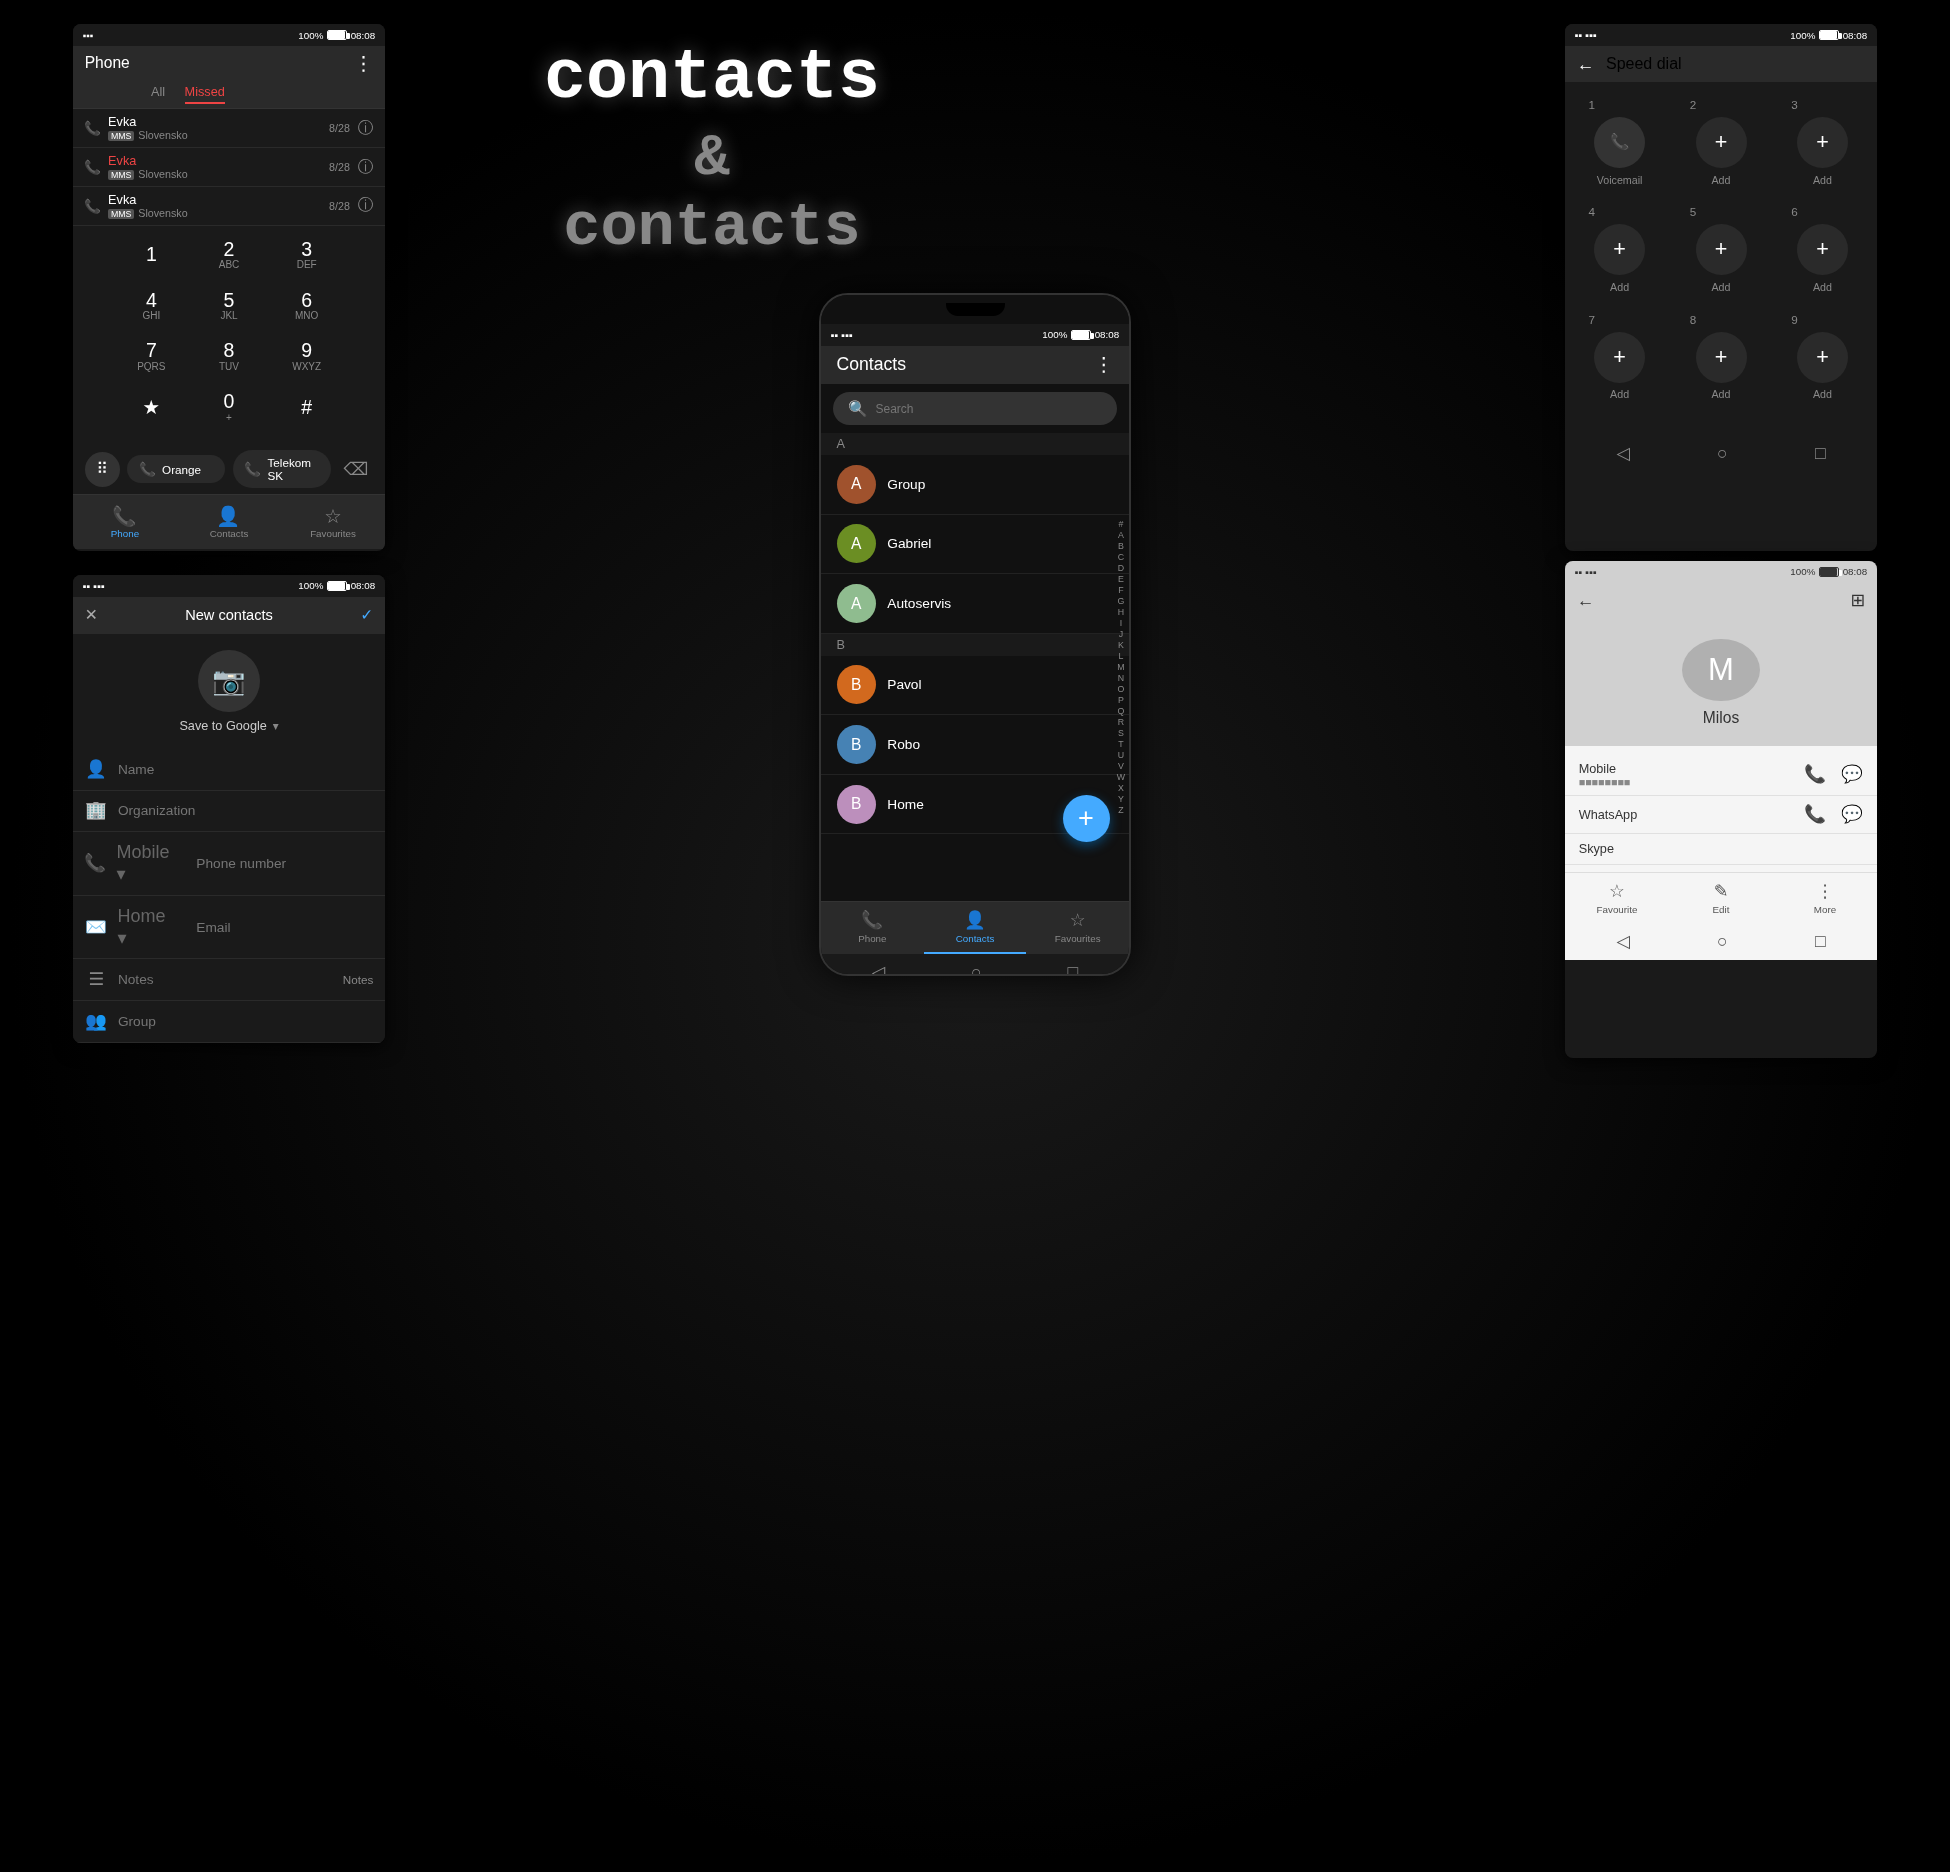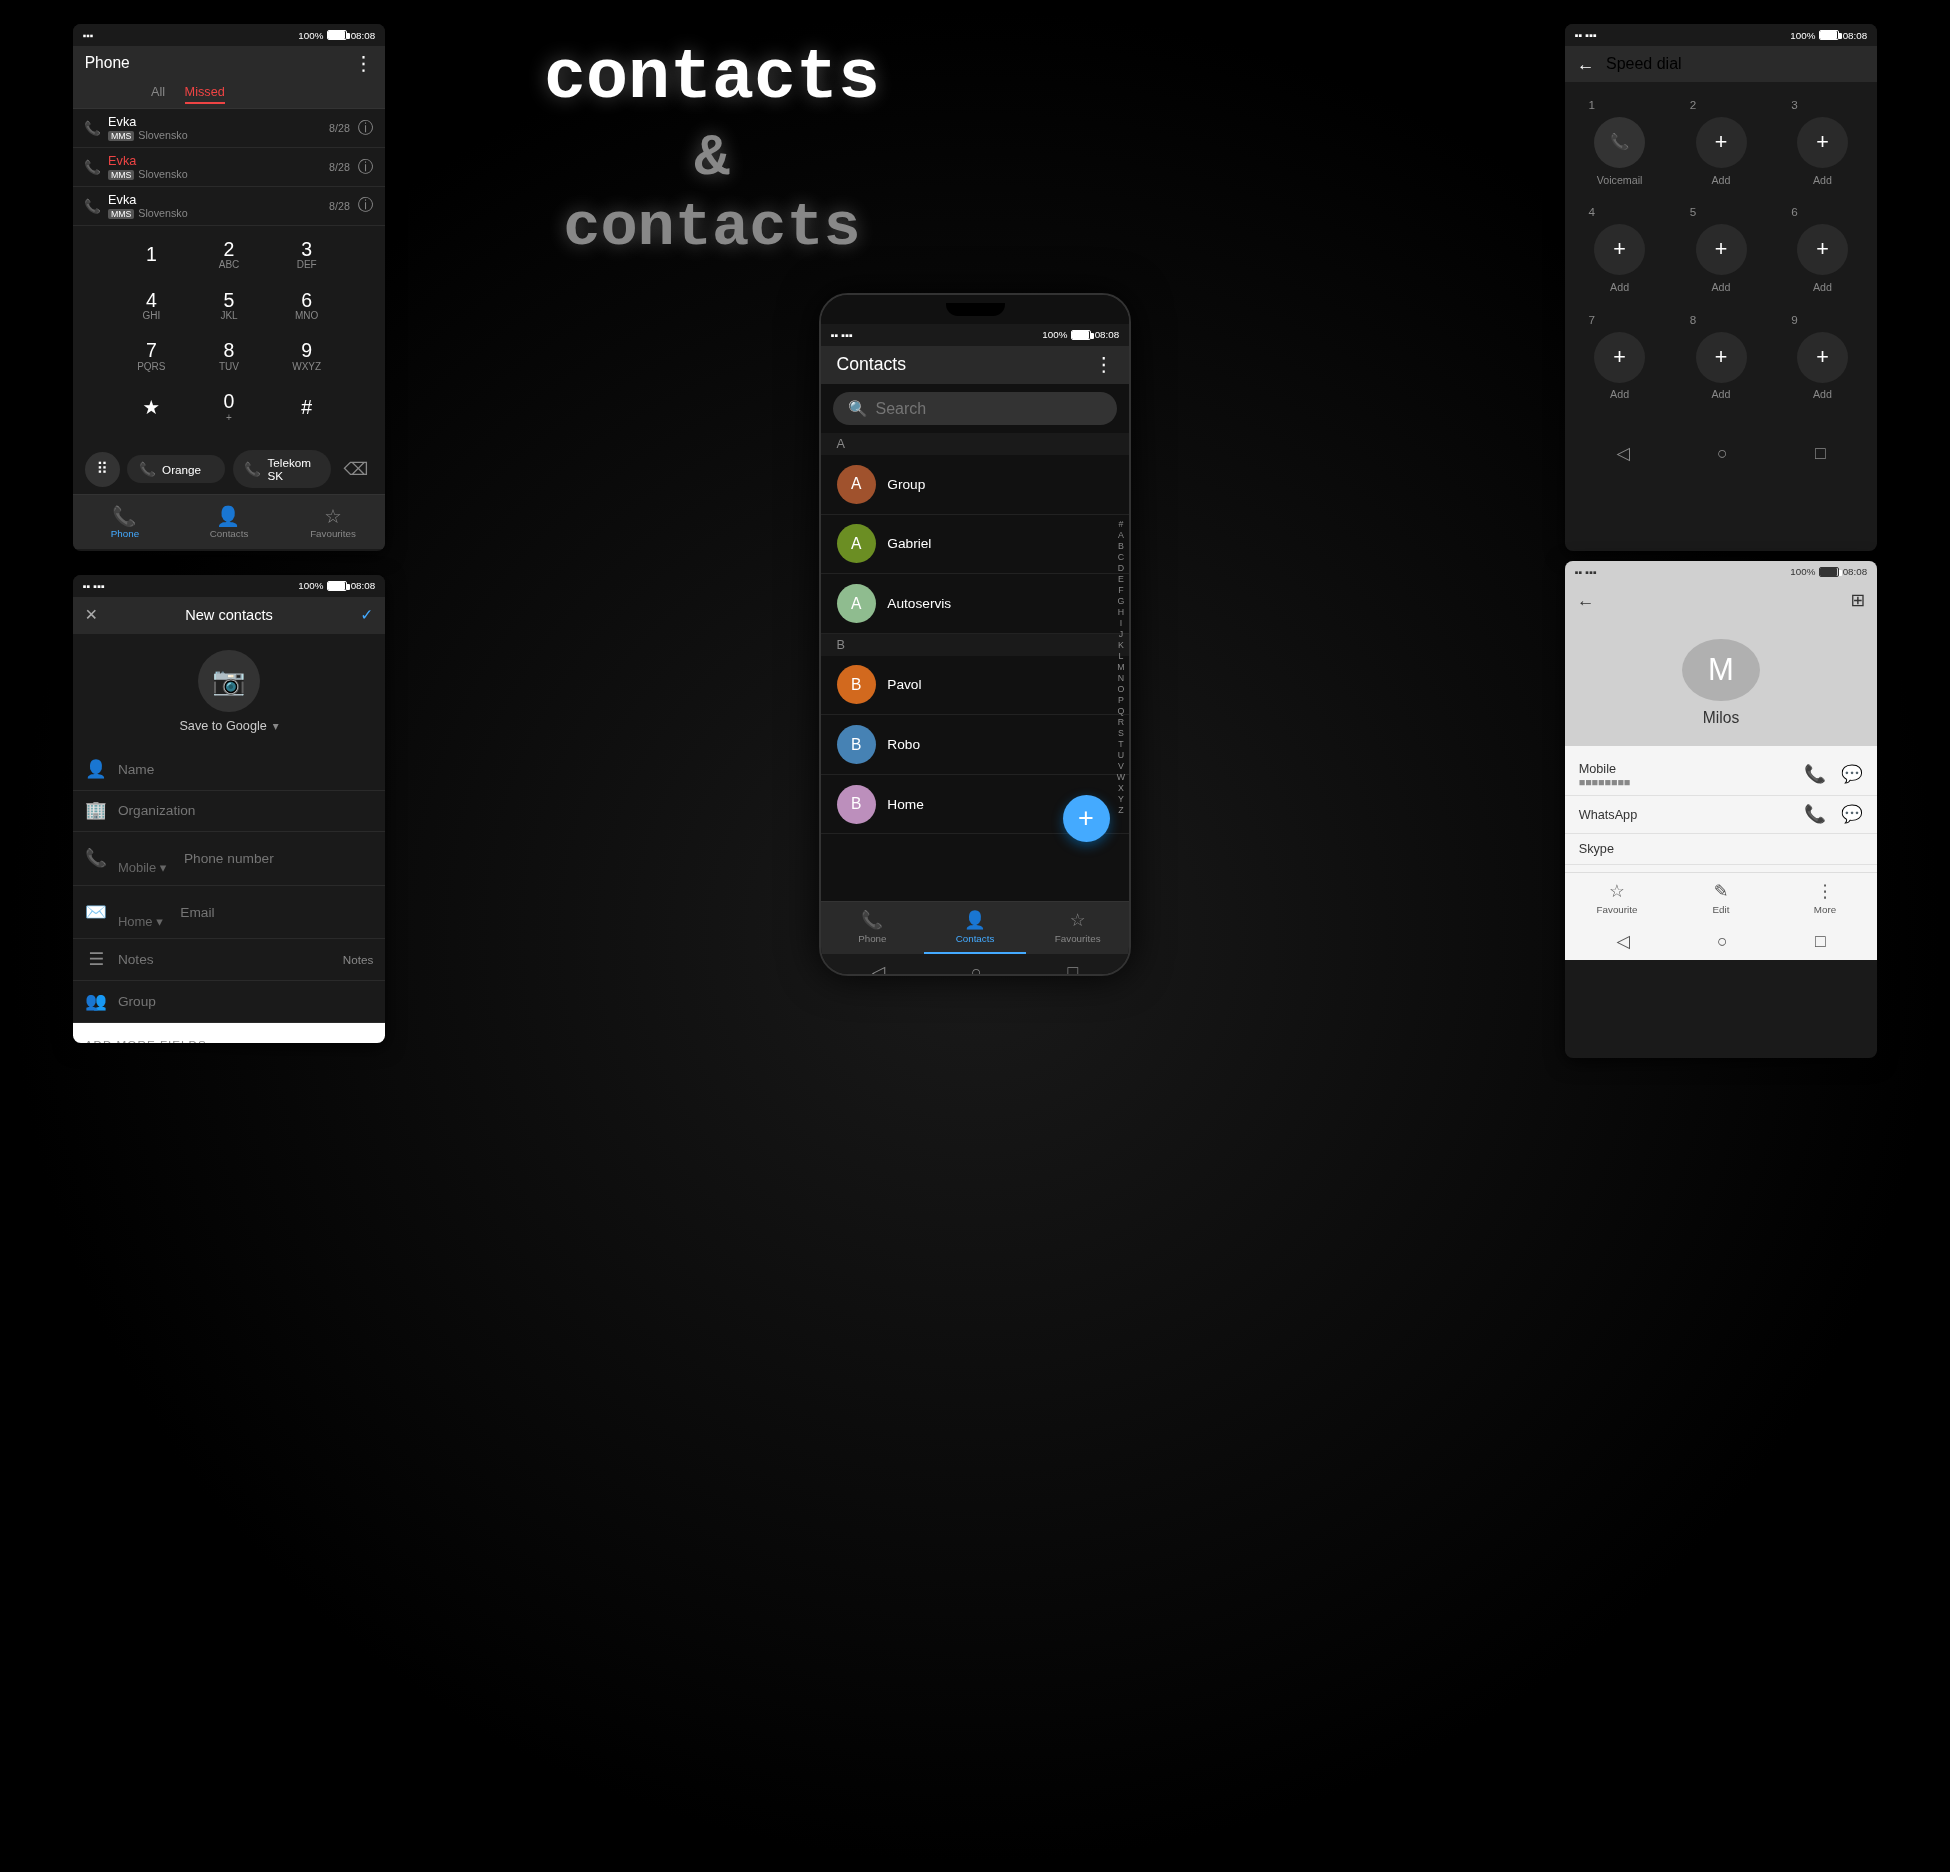--- a/index.html
+++ b/index.html
@@ -237,21 +237,21 @@
       border-radius: 23.4px;
       padding: 7.8px 15.6px;
       display: flex;
       align-items: center;
       gap: 7.8px;
     }
     .search-bar input {
       background: none;
       border: none;
       color: #fff;
-      font-size: 16px;
+      font-size: 12px;
       outline: none;
       flex: 1;
     }
     .search-icon-c { color: #888; font-size: 15.6px; }
 
     .contacts-list {
       overflow-y: auto;
       height: 468px;
       position: relative;
     }
@@ -363,21 +363,21 @@
     .field-icon { color: #888; font-size: 17.6px; width: 23.4px; text-align: center; }
     .field-input {
       flex: 1;
       background: none;
       border: none;
       color: #888;
       font-size: 13.7px;
       outline: none;
     }
     .field-label { color: #888; font-size: 11.7px; }
-    .field-sublabel { color: #666; font-size: 13px; margin-right: 7.8px; margin-top: 18px; }
+    .field-sublabel { color: #666; font-size: 18px; margin-right: 7.8px; }
 
     .add-fields-btn {
       padding: 15.6px 11.7px;
       color: #888;
       font-size: 11.7px;
       letter-spacing: 1px;
       cursor: pointer;
       text-align: left;
       background: #ffffff;
     }

